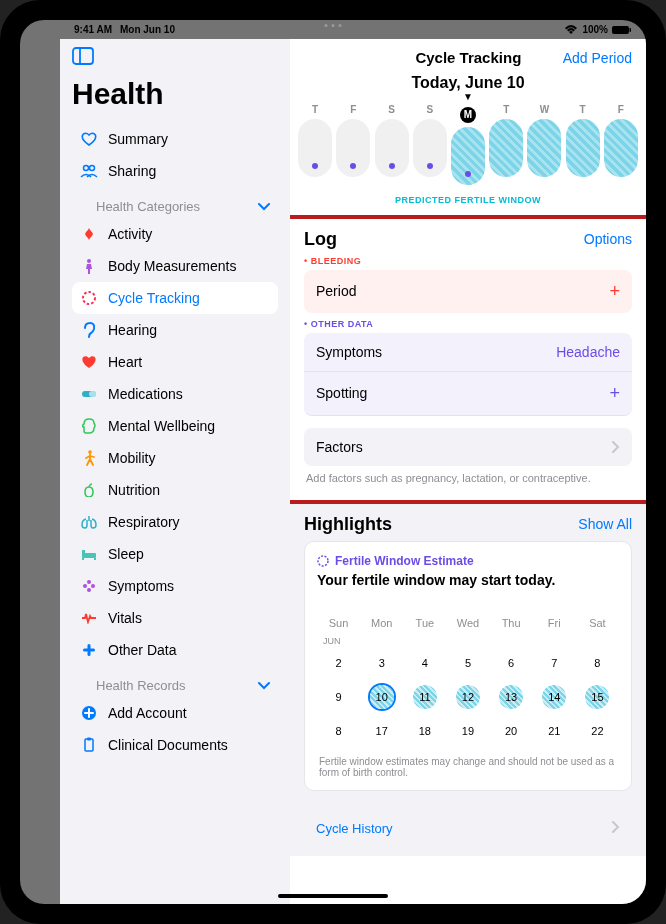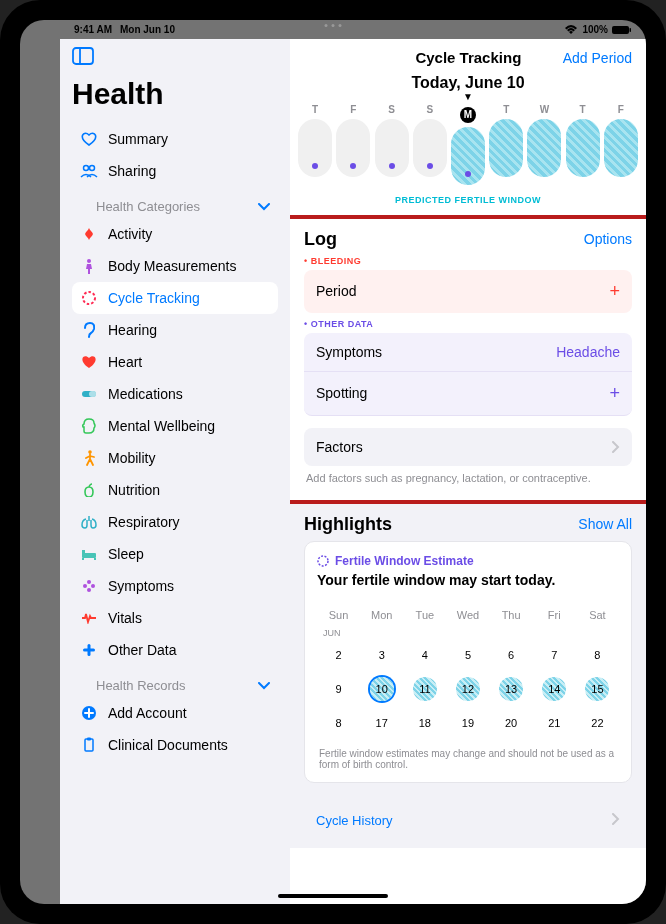--- a/index.html
+++ b/index.html
@@ -45,21 +45,21 @@
 .log-row.period-row { background: #fff1f0; }
 .log-row.other-row { background: #f3f1fc; border-bottom: 1px solid #e5e0f5; }
 .log-row.other-row:last-of-type { border-bottom: none; }
 .log-plus { color: #ff3b30; font-size: 18px; }
 .log-plus.purple { color: #6b4de6; }
 .log-value { color: #6b4de6; font-size: 14px; }
 .factors-row { display: flex; justify-content: space-between; align-items: center; padding: 11px 12px; background: #f2f2f7; border-radius: 8px; font-size: 14px; margin-top: 12px; }
 .factors-hint { font-size: 11px; color: #8e8e93; padding: 6px 2px; }
 .highlight-card { background: #fff; border: 1px solid #e5e5ea; border-radius: 10px; padding: 12px; }
 .highlight-label { display: flex; align-items: center; gap: 6px; font-size: 12px; color: #6b4de6; font-weight: 600; margin-bottom: 4px; }
-.highlight-text { font-size: 14px; font-weight: 600; margin-bottom: 16px; }
+.highlight-text { font-size: 14px; font-weight: 600; margin-bottom: 24px; }
 .cal-header, .cal-row { display: flex; }
 .cal-cell { flex: 1; text-align: center; font-size: 11px; padding: 5px 0; }
 .cal-header .cal-cell { color: #8e8e93; font-size: 11px; }
 .month-label { font-size: 9px; color: #8e8e93; padding: 2px 0 0 6px; }
 .cal-day { display: inline-flex; width: 24px; height: 24px; align-items: center; justify-content: center; border-radius: 50%; font-size: 11px; }
 .cal-day.fertile-day { background: repeating-linear-gradient(45deg, #7dd3e8, #7dd3e8 2px, #c8eef5 2px, #c8eef5 4px); }
 .cal-day.today-ring { box-shadow: 0 0 0 2px #007aff; }
 .highlight-disclaimer { font-size: 10px; color: #8e8e93; padding: 8px 2px 0 2px; }
 .cycles-section { padding: 10px 14px; }
 .cycle-history-row { display: flex; justify-content: space-between; padding: 10px 12px; background: #f2f2f7; border-radius: 8px; font-size: 13px; color: #007aff; }

